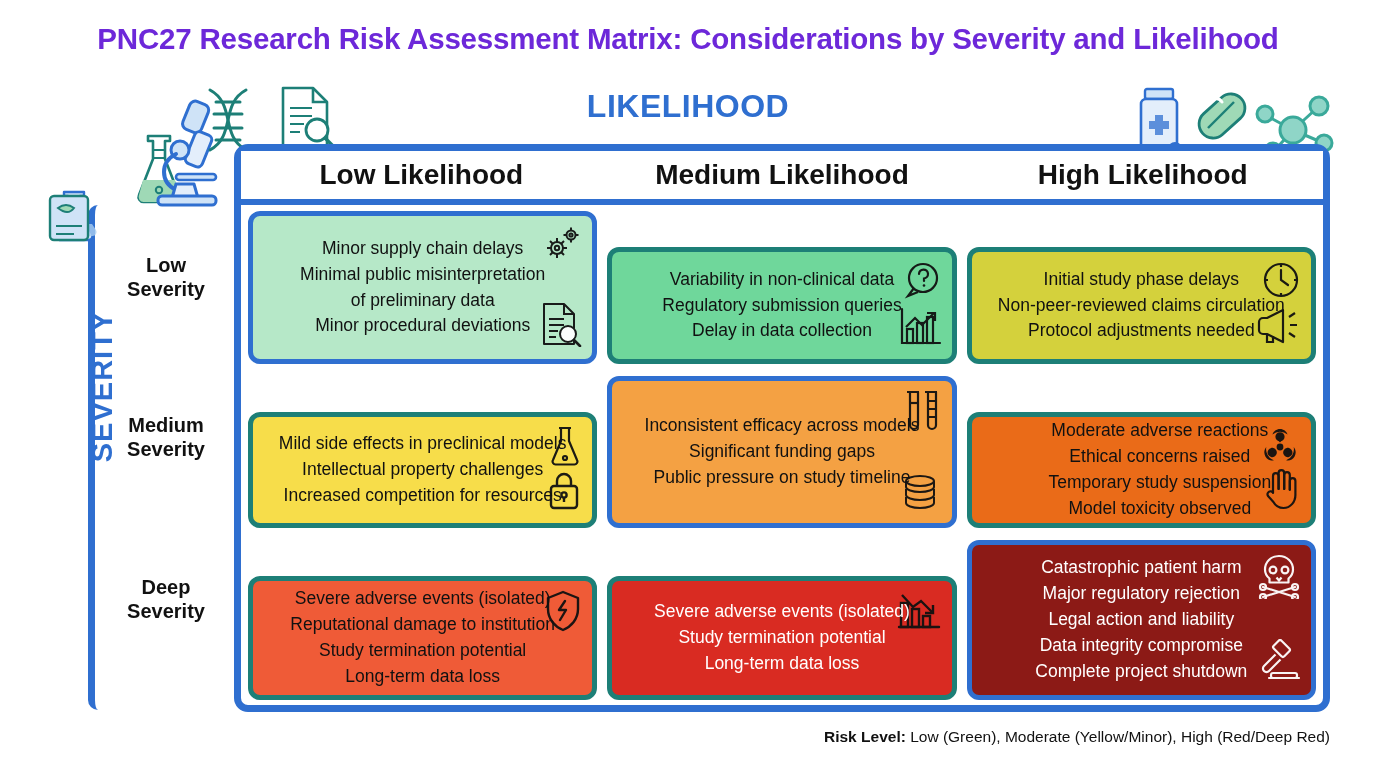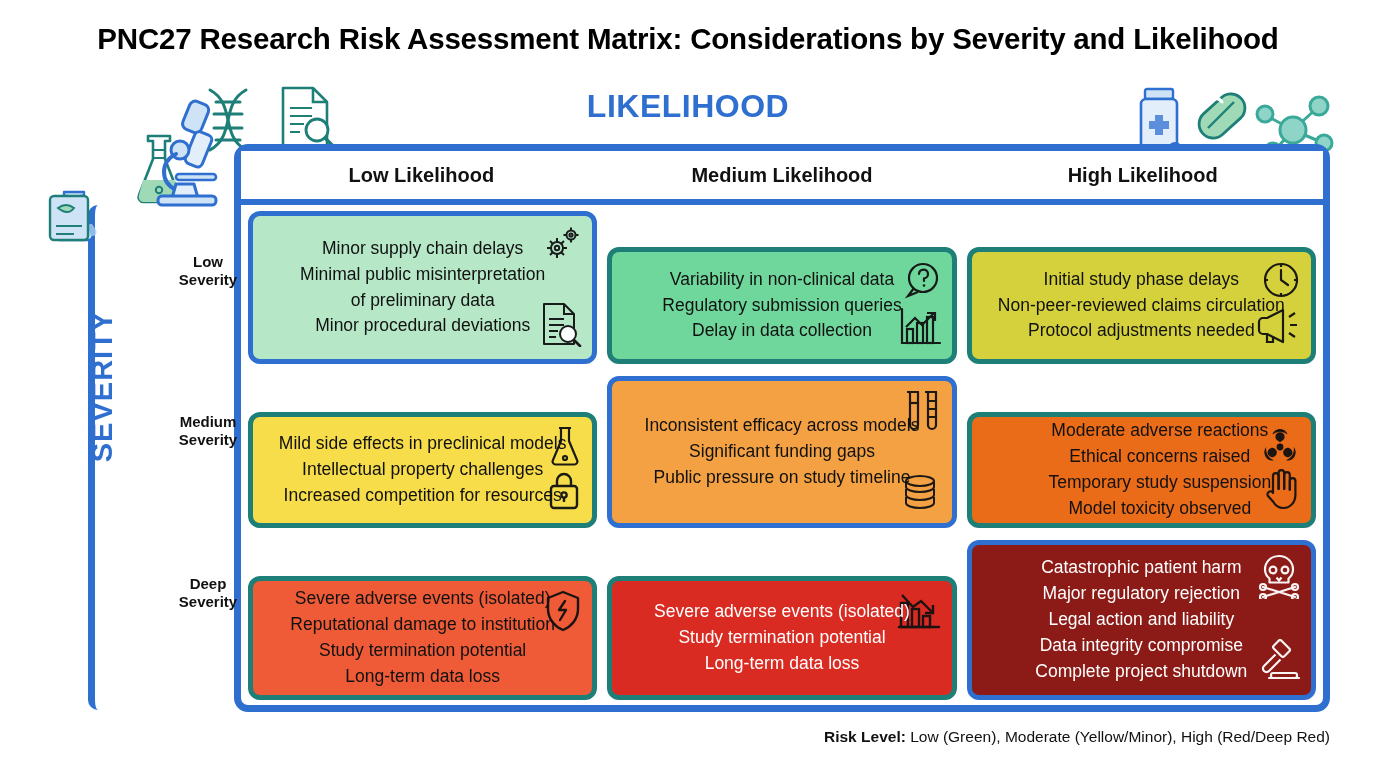--- a/index.html
+++ b/index.html
@@ -19,21 +19,21 @@
   
   .title {
     position: absolute;
     top: 22px;
     left: 0;
     width: 1376px;
     text-align: center;
     font-size: 29.5px;
     font-weight: bold;
     letter-spacing: -0.2px;
-    color: #000000;
+    color: #6d28d9;
   }
 
   
   .likelihood-label {
     position: absolute;
     top: 88px;
     left: 0;
     width: 1376px;
     text-align: center;
     font-size: 32px;
@@ -76,25 +76,24 @@
     left: 96px;
     top: 205px;
     width: 140px;
     height: 500px;
   }
   .sev-item {
     position: absolute;
     left: 0;
     width: 140px;
     text-align: center;
-    font-size: 15px;
+    font-size: 20px;
     font-weight: bold;
     line-height: 1.2;
     color: #111;
-    margin-left: 42px;
   }
   .sev-item.r0 { top: 48px; }
   .sev-item.r1 { top: 208px; text-align: center; }
   .sev-item.r2 { top: 370px; }
 
   
   .matrix-frame {
     position: absolute;
     left: 234px;
     top: 144px;
@@ -116,21 +115,21 @@
     display: flex;
     border-bottom: 6px solid #2f6fd0;
     box-sizing: border-box;
     background: #fff;
   }
   .header-cell {
     flex: 1;
     display: flex;
     align-items: center;
     justify-content: center;
-    font-size: 20px;
+    font-size: 28px;
     font-weight: bold;
     color: #111;
   }
 
   
   .grid {
     position: absolute;
     left: 248px;
     top: 211px;
     width: 1068px;

